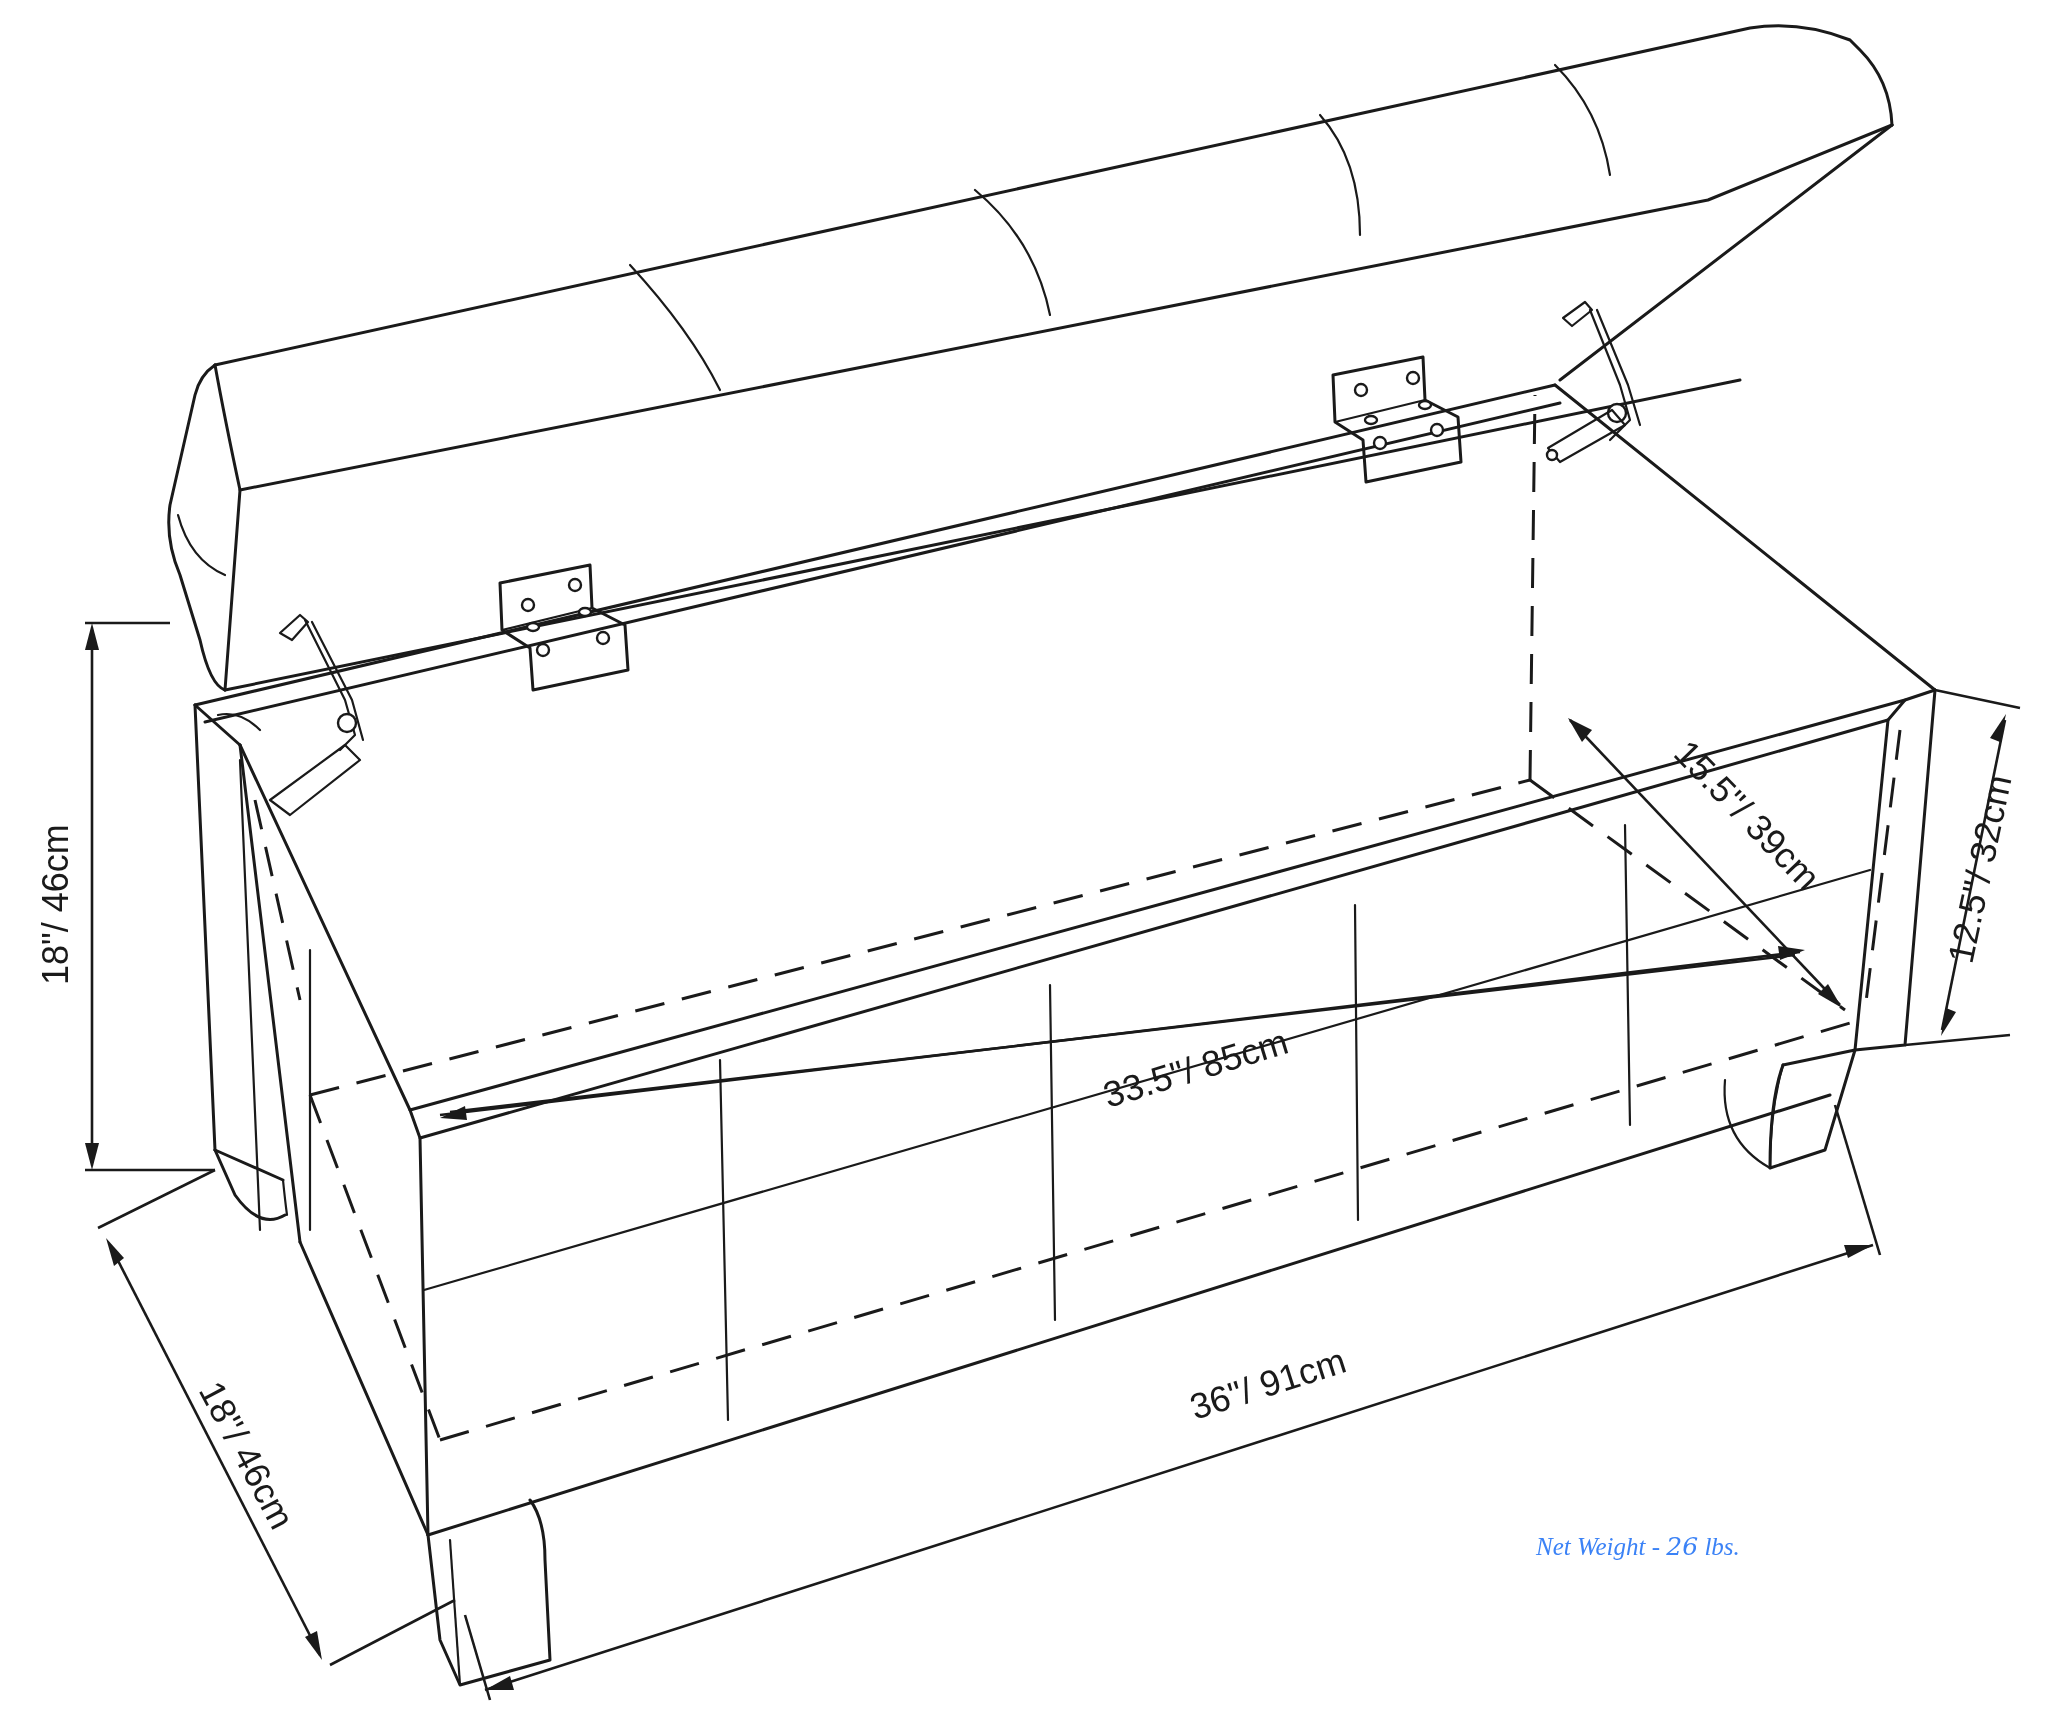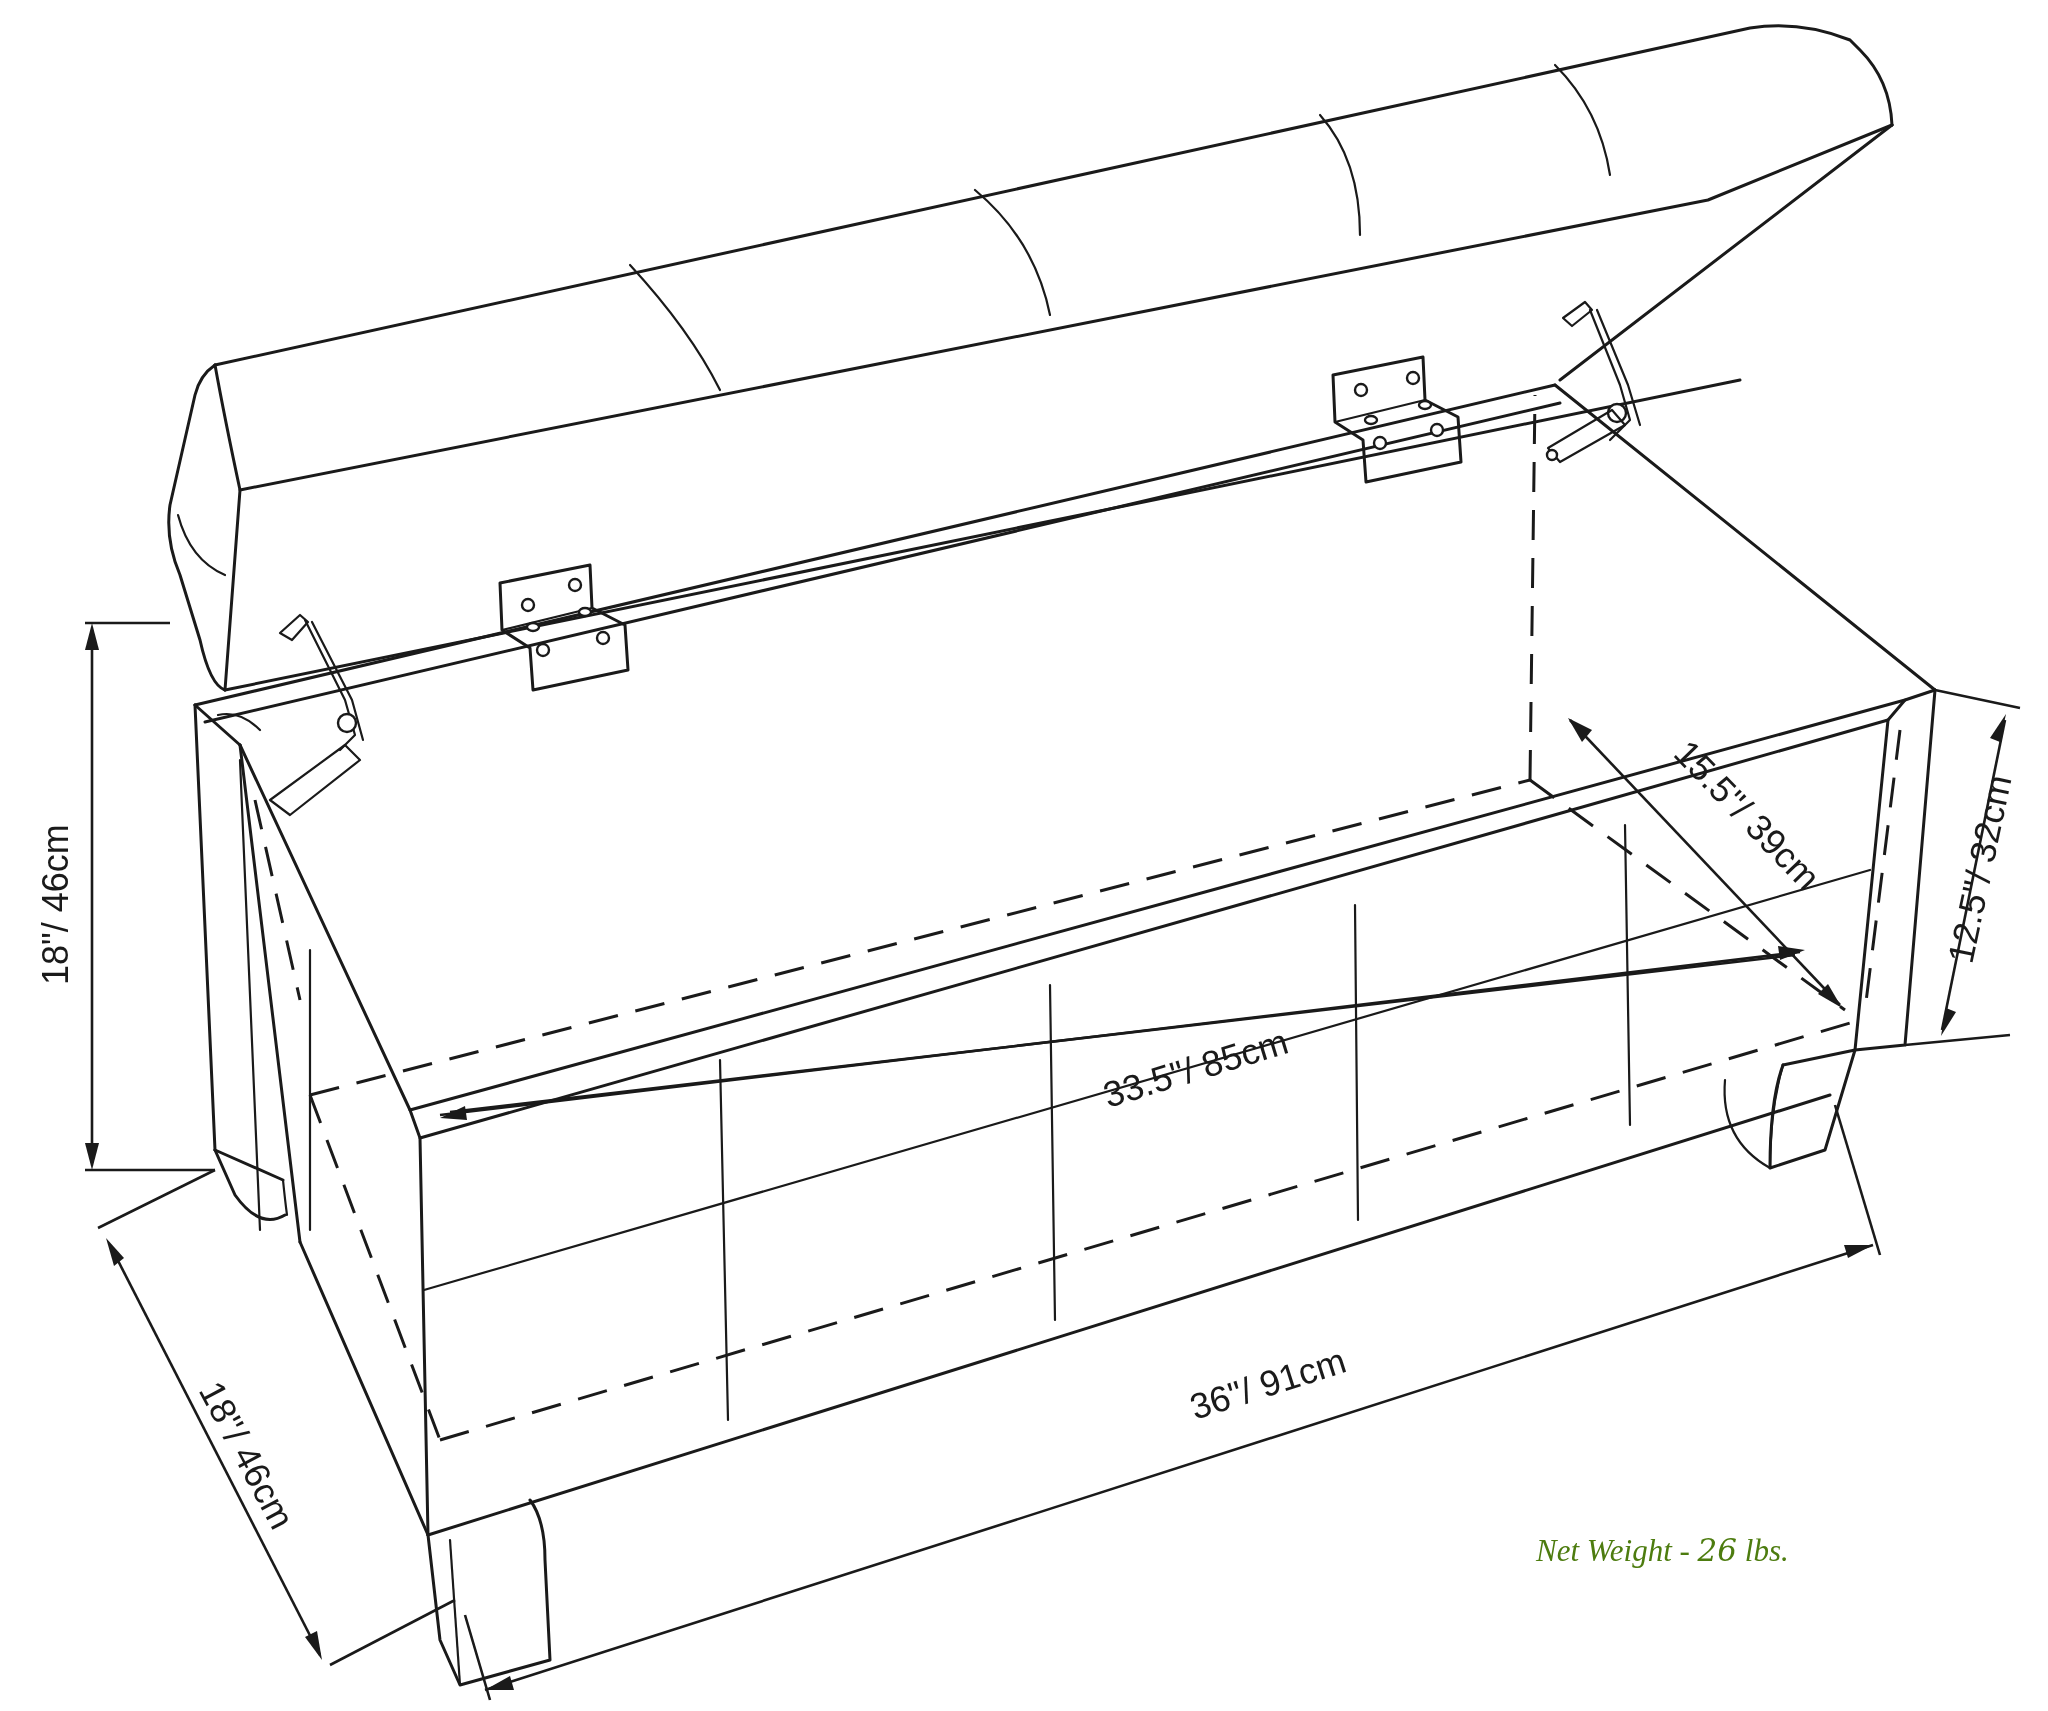--- a/index.html
+++ b/index.html
@@ -7,21 +7,21 @@
   #stage { position: absolute; left: 0; top: 0; width: 2048px; height: 1711px; }
   svg { display: block; }
   .ln { fill: none; stroke: #1a1a1a; stroke-width: 3; stroke-linejoin: round; stroke-linecap: round; }
   .thin { fill: none; stroke: #1a1a1a; stroke-width: 2.2; stroke-linejoin: round; stroke-linecap: round; }
   .dash { fill: none; stroke: #1a1a1a; stroke-width: 3; stroke-dasharray: 30 18; }
   .dim { fill: none; stroke: #1a1a1a; stroke-width: 2.6; }
   .arrow { fill: #1a1a1a; stroke: none; }
   .hole { fill: #ffffff; stroke: #1a1a1a; stroke-width: 2.4; }
   .dimlabel { font-family: "Liberation Sans", "DejaVu Sans", sans-serif; font-size: 36px; fill: #1a1a1a; }
   .weight { position: absolute; left: 1536px; top: 1532px; font-family: "Liberation Serif", "DejaVu Serif", serif;
-            font-style: italic; font-size: 31px; color: #4d7c0f; white-space: nowrap; }
+            font-style: italic; font-size: 25px; color: #3b82f6; white-space: nowrap; }
   .weight .num { font-family: "DejaVu Serif", serif; font-style: italic; }
 </style>
 </head>
 <body>
 
 <div id="stage">
 <svg width="2048" height="1711" viewBox="0 0 2048 1711">
 
   <g>
 

